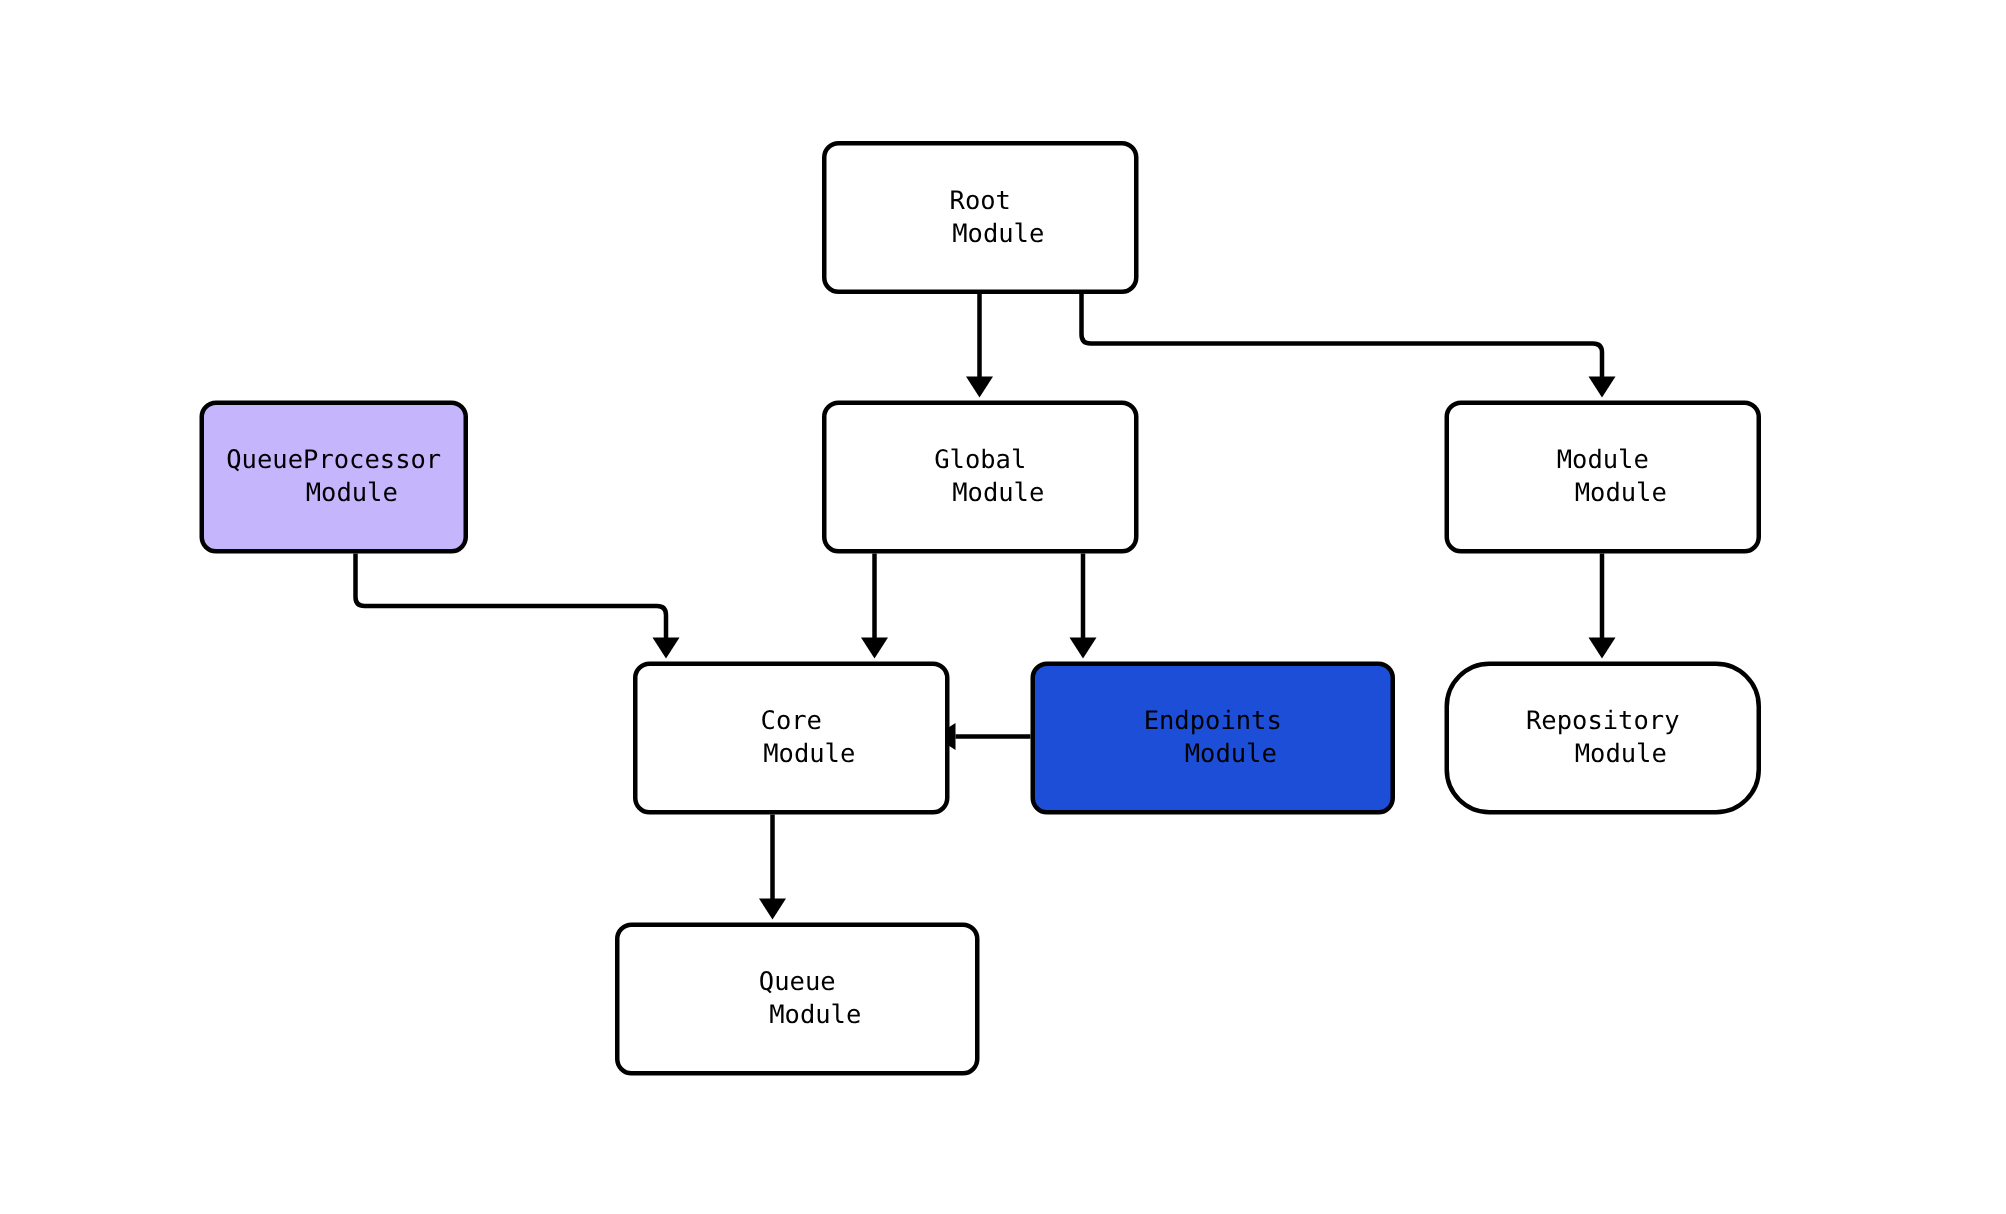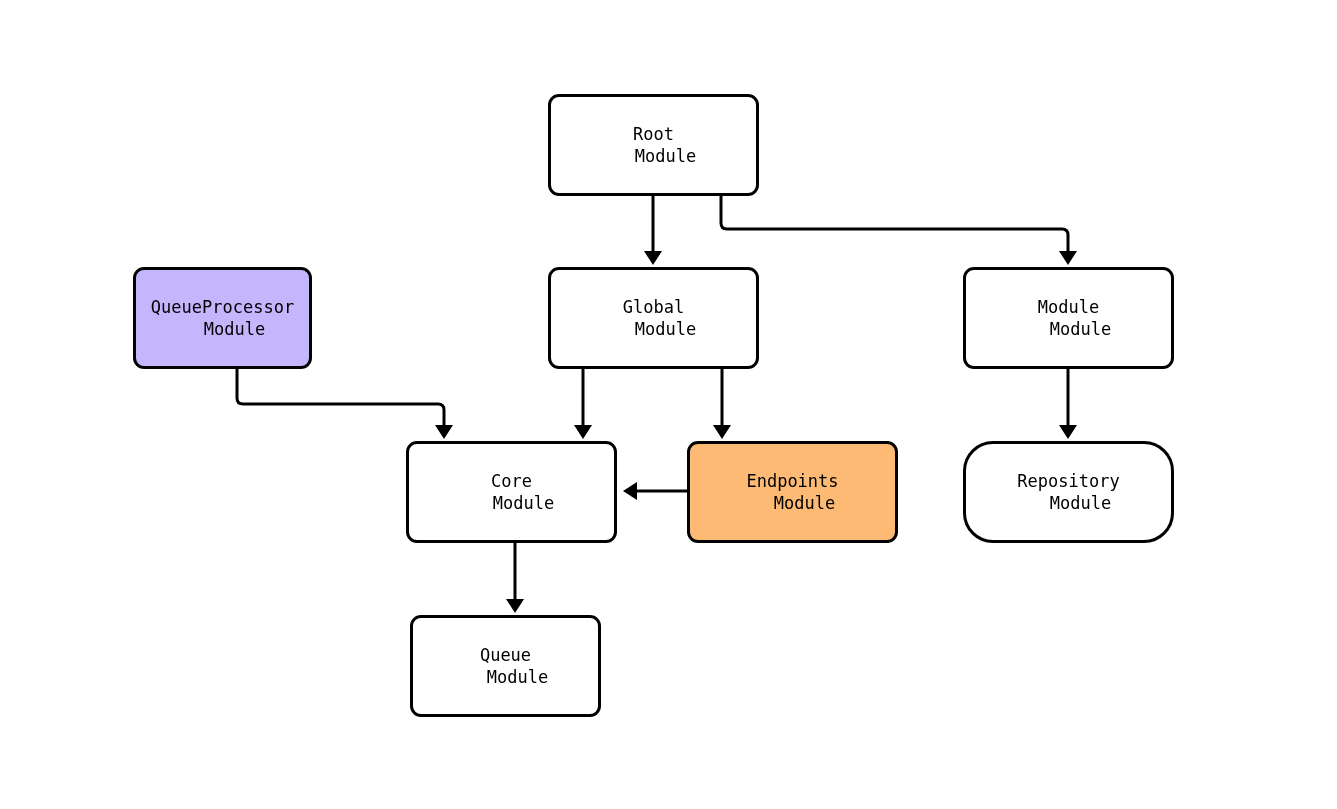--- a/index.html
+++ b/index.html
@@ -99,33 +99,33 @@
   <div class="node" style="left: 548px; top: 267px; width: 211px; height: 102px; border-color: rgb(0, 0, 0); background: rgb(255, 255, 255);">
     <div class="node-label">Global</div>
     <div class="node-label-line2">Module</div>
   </div>
 
   <div class="node" style="left: 963px; top: 267px; width: 211px; height: 102px; border-color: rgb(0, 0, 0); background: rgb(255, 255, 255);">
     <div class="node-label">Module</div>
     <div class="node-label-line2">Module</div>
   </div>
 
-  <div class="node" style="left: 406px; top: 441px; width: 211px; height: 102px; border-color: rgb(0, 0, 0); background: rgb(255, 255, 255);">
+  <div class="node" style="left: 422px; top: 441px; width: 211px; height: 102px; border-color: rgb(0, 0, 0); background: rgb(255, 255, 255);">
     <div class="node-label">Core</div>
     <div class="node-label-line2">Module</div>
   </div>
 
-  <div class="node" style="left: 687px; top: 441px; width: 211px; height: 102px; border-color: rgb(0, 0, 0); background: #fdba74;">
+  <div class="node" style="left: 687px; top: 441px; width: 243px; height: 102px; border-color: rgb(0, 0, 0); background: #1d4ed8;">
     <div class="node-label">Endpoints</div>
     <div class="node-label-line2">Module</div>
   </div>
 
   <div class="node" style="left: 963px; top: 441px; width: 211px; height: 102px; border-color: rgb(0, 0, 0); background: rgb(255, 255, 255); border-radius: 30px;">
     <div class="node-label">Repository</div>
     <div class="node-label-line2">Module</div>
   </div>
 
-  <div class="node" style="left: 410px; top: 615px; width: 191px; height: 102px; border-color: rgb(0, 0, 0); background: rgb(255, 255, 255); align-items: center;">
+  <div class="node" style="left: 410px; top: 615px; width: 243px; height: 102px; border-color: rgb(0, 0, 0); background: rgb(255, 255, 255); align-items: center;">
     <div class="node-label">Queue</div>
     <div class="node-label-line2">Module</div>
   </div>
 
 </div>
 
 </body></html>

